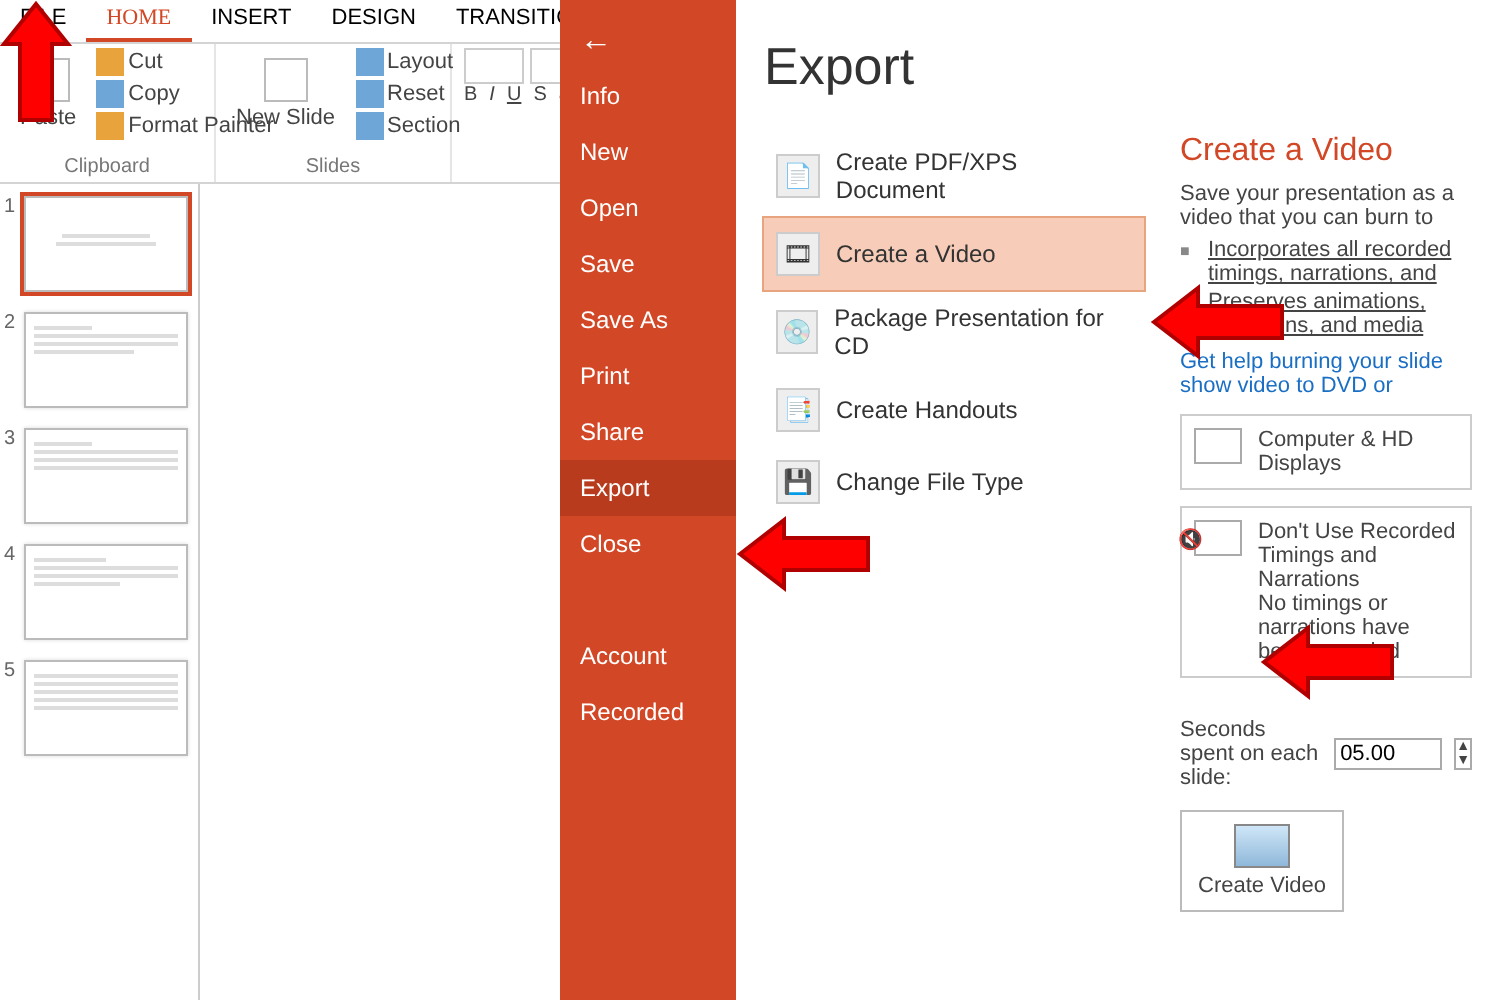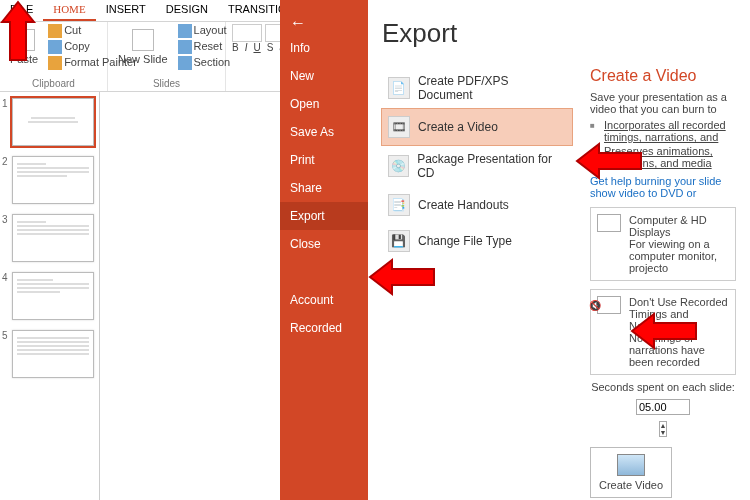--- a/index.html
+++ b/index.html
@@ -47,21 +47,21 @@
 .detail h2 { color:#d24726; font-weight:400; font-size:16px; margin-bottom:6px; }
 .detail p { margin-bottom:4px; }
 .bullets { list-style:none; margin:4px 0 6px 0; }
 .bullets li { padding-left:14px; position:relative; margin-bottom:2px;text-decoration:underline; }
 .bullets li::before { content:"■"; position:absolute; left:0; color:#888; font-size:8px; top:2px; }
 .link { color:#1a6fc4; cursor:pointer; }
 .optbox { border:1px solid #ccc; padding:6px; margin:8px 0 4px 0; display:flex; gap:8px; align-items:flex-start; }
 .optbox .oicon { width:24px; height:18px; border:1px solid #aaa; background:#fff; flex-shrink:0; }
 .optbox .ot { font-size:11px; }
 .optbox .ot b { font-weight:400; display:block; }
-.field { display:flex; align-items:center; gap:6px; margin-top:6px; font-size:11px;flex-direction:column; }
+.field { display:flex; align-items:center; gap:6px; margin-top:20px; font-size:11px; }
 .field input { width:54px; font-size:11px; padding:1px 2px; border:1px solid #aaa; }
 .cvbtn { margin-top:10px; display:inline-flex; flex-direction:column; align-items:center; border:1px solid #bbb; padding:6px 8px; font-size:11px; cursor:pointer; }
 .cvbtn .ci { width:28px; height:22px; background:linear-gradient(#cfe6f7,#8fb8da); border:1px solid #888; margin-bottom:3px; }
 
 
 .arrow { position:absolute; pointer-events:none; }
 .arrow svg { display:block; }
 </style>
 </head>
 <body>
@@ -169,20 +169,21 @@
         </div>
       </div>
   </div>
 </div>
 
 <div class="backstage">
   <div class="back">←</div>
   <div class="bi">Info</div>
   <div class="bi">New</div>
   <div class="bi">Open</div>
+  <div class="bi">Save</div>
   <div class="bi">Save As</div>
   <div class="bi">Print</div>
   <div class="bi">Share</div>
   <div class="bi sel">Export</div>
   <div class="bi">Close</div>
   <div style="height:28px"></div>
   <div class="bi">Account</div>
   <div class="bi">Recorded</div>
 </div>
 
@@ -214,21 +215,21 @@
     <div class="detail">
       <h2>Create a Video</h2>
       <p>Save your presentation as a video that you can burn to</p>
       <ul class="bullets">
         <li>Incorporates all recorded timings, narrations, and</li>
         <li>Preserves animations, transitions, and media</li>
       </ul>
       <p><span class="link">Get help burning your slide show video to DVD or</span></p>
       <div class="optbox">
         <span class="oicon"></span>
-        <span class="ot"><b>Computer &amp; HD Displays</b><span>For viewing on a computer monitor, projecto</span></span>
+        <span class="ot"><b>Computer &amp; HD Displays</b></span>
       </div>
       <div class="optbox">
         <span class="oicon" style="background:linear-gradient(#fff,#fff);position:relative">
             <span style="position:absolute;left:-9px;top:3px;color:#d24726;font-size:10px">🔇</span>
           </span>
         <span class="ot"><b>Don't Use Recorded Timings and Narrations</b><span>No timings or narrations have been recorded</span></span>
       </div>
       <div class="field">
         <span>Seconds spent on each slide:</span>
         <input value="05.00" style="">

